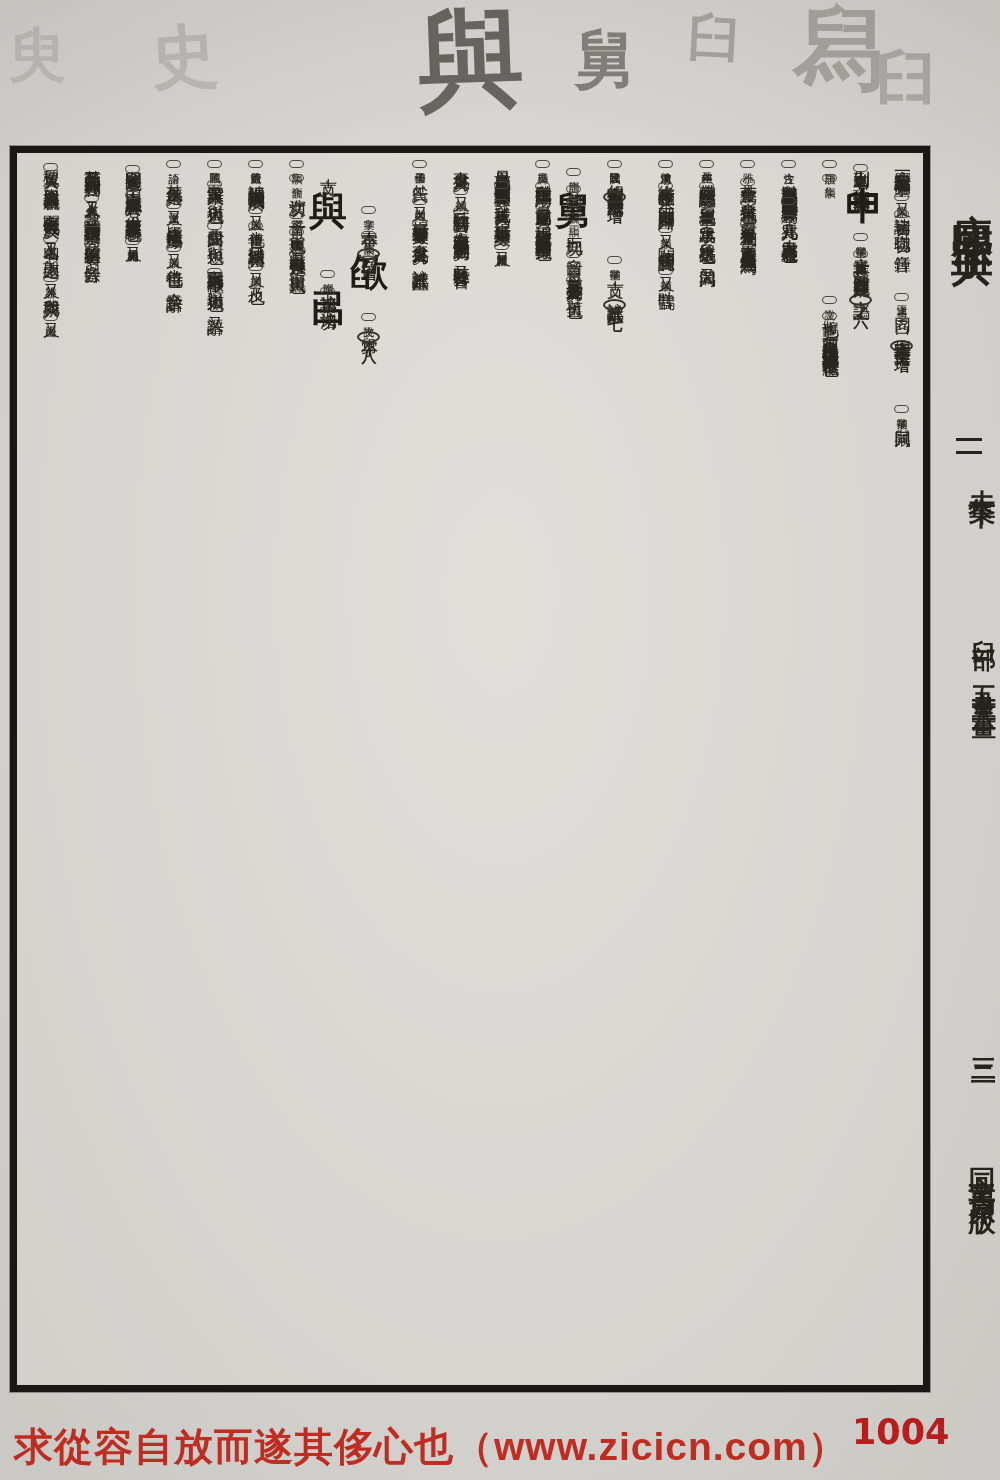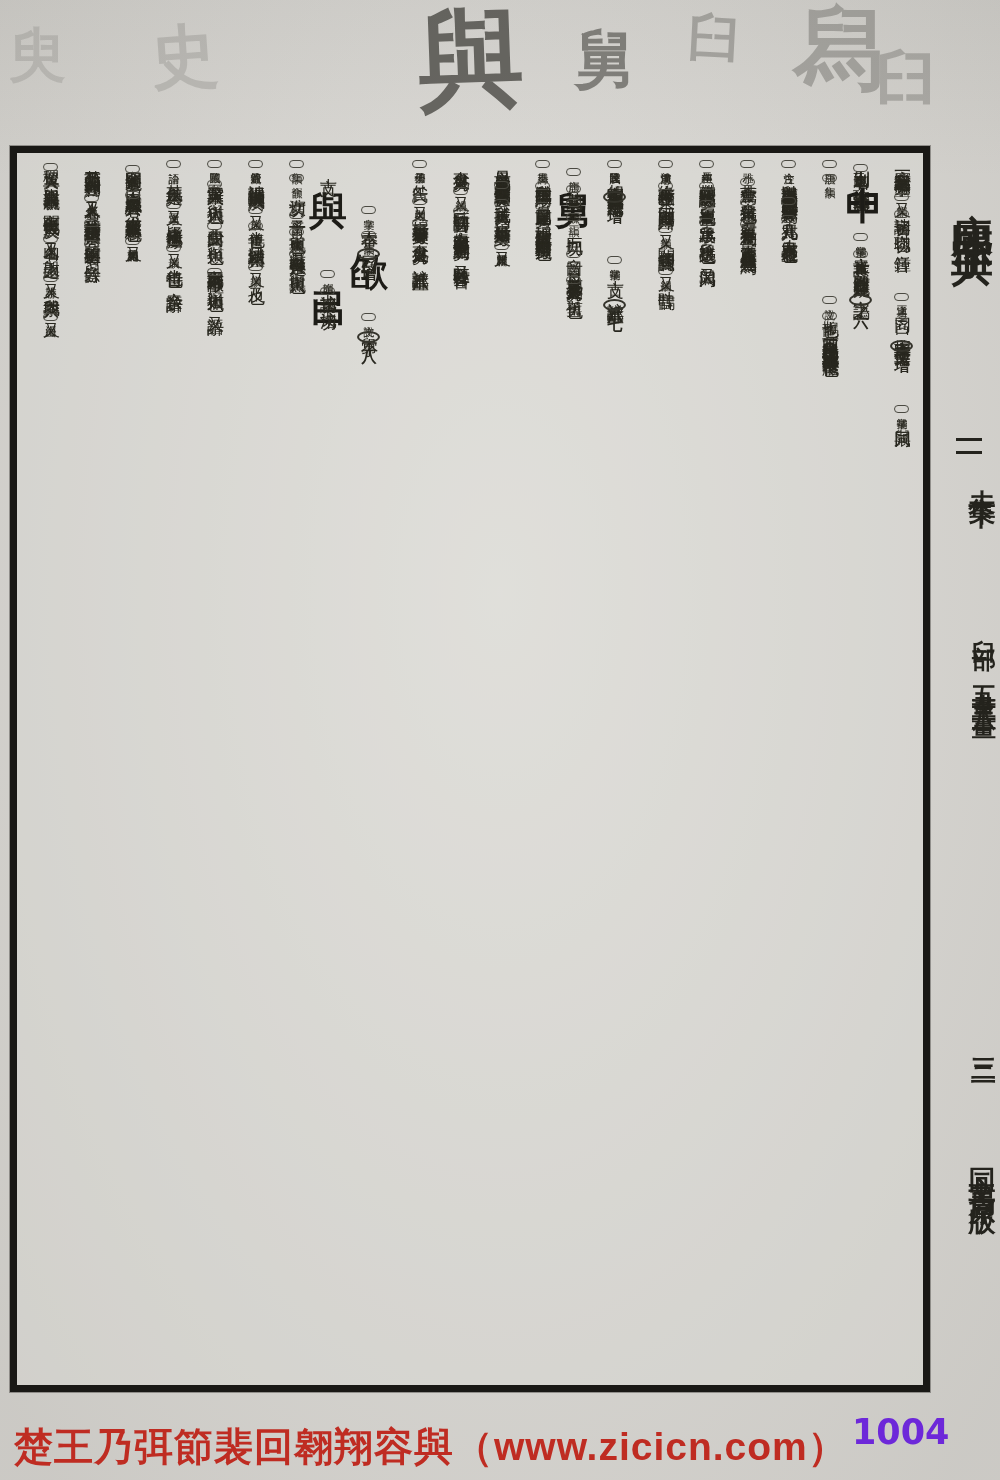--- a/index.html
+++ b/index.html
@@ -75,21 +75,21 @@
   
   .footer{position:absolute;left:0;top:1408px;width:1000px;height:72px;}
   .watermark{
     position:absolute;left:14px;top:12px;
     font-size:39px;font-weight:bold;color:#bf2c22;
     font-family:"Liberation Sans","DejaVu Sans",sans-serif;
     letter-spacing:1px;white-space:nowrap;
   }
   .pageno{
     position:absolute;left:852px;top:4px;
-    font-size:35px;font-weight:bold;color:#6d28d9;
+    font-size:35px;font-weight:bold;color:#b91c1c;
     font-family:"DejaVu Sans",sans-serif;
   }
 </style>
 </head>
 <body>
 
 <div class="paper-texture"></div>
 
 <div id="seal-layer">
     <span class="seal" style="left: 418px; top: 6px; font-size: 106px; opacity: 0.72; transform: rotate(-2deg);">與</span>
@@ -131,15 +131,15 @@
 <div class="margin-panel">
   <div class="vtext m-title">康熙字典</div>
   <div class="m-divider"></div>
   <div class="vtext m-volume">未集下</div>
   <div class="vtext m-section">臼部 五畫至八畫</div>
   <div class="vtext m-page">三二</div>
   <div class="vtext m-edition">同文書局原版</div>
 </div>
 
 <div class="footer">
-  <div class="watermark">楚王乃弭節裴回翱翔容與（www.zicicn.com）</div>
+  <div class="watermark">求從容自放而遂其侈心也（www.zicicn.com）</div>
   <div class="pageno">1004</div>
 </div>
 
 </body></html>

